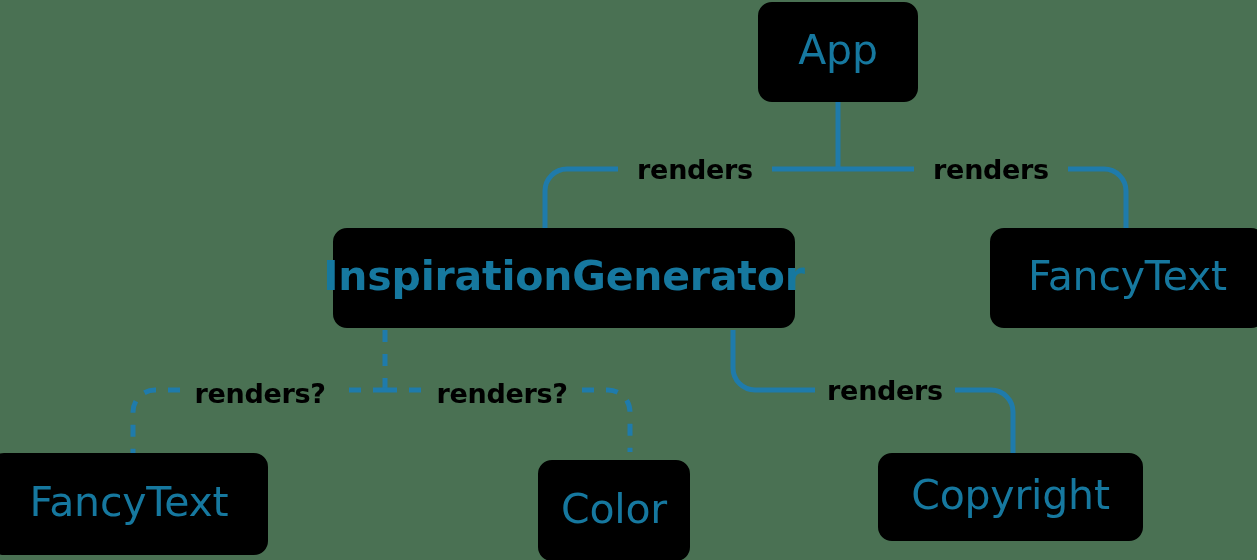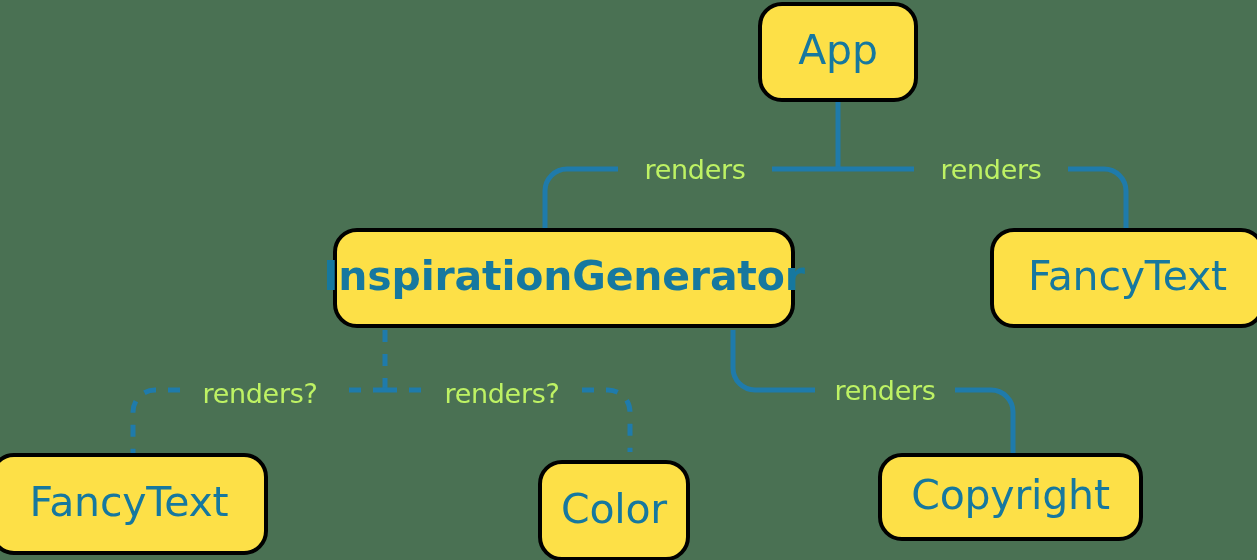--- a/index.html
+++ b/index.html
@@ -22,42 +22,42 @@
   #edge-layer {
     position: absolute;
     left: 0;
     top: 0;
     width: 1257px;
     height: 560px;
   }
   .node {
     position: absolute;
     box-sizing: border-box;
-    background: #fde047;
-    border: 4px solid #000000;
-    border-radius: 24px;
+    background: #000000;
+    border: 8px solid #000000;
+    border-radius: 14px;
     display: flex;
     align-items: center;
     justify-content: center;
     color: #16789f;
     font-size: 41px;
     font-weight: 400;
     letter-spacing: -0.2px;
     line-height: 1;
     white-space: nowrap;
   }
   .node-label {
     display: block;
     padding-bottom: 3px;
   }
   .edge-label {
     position: absolute;
-    color: #bef264;
+    color: #000000;
     font-size: 27px;
-    font-weight: 400;
+    font-weight: 700;
     line-height: 1;
     white-space: nowrap;
     transform: translate(-50%, -50%);
     letter-spacing: -0.3px;
   }
   
   #node-app          { left: 758px;  top: 2px;   width: 160px; height: 100px; }
   #node-inspiration  { left: 333px;  top: 228px; width: 462px; height: 100px; font-weight: bold; }
   #node-fancytext-r  { left: 990px;  top: 228px; width: 275px; height: 100px; }
   #node-fancytext-b  { left: -10px;  top: 453px; width: 278px; height: 102px; }

